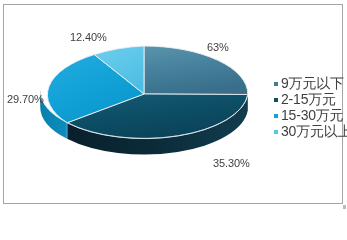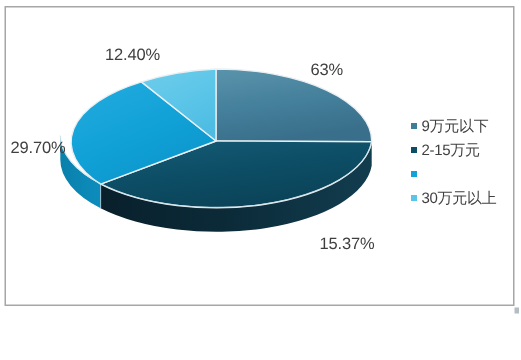--- a/index.html
+++ b/index.html
@@ -62,21 +62,21 @@
     margin-bottom: 1px;
   }
   .legend-marker {
     width: 4px;
     height: 4px;
     margin-right: 3px;
     flex: 0 0 auto;
   }
   .legend-label {
     font-family: "Liberation Sans", sans-serif;
-    font-size: 10px;
+    font-size: 14px;
     color: #3f3f3f;
     white-space: nowrap;
     letter-spacing: -0.2px;
   }
   .corner-mark {
     position: absolute;
     right: 1px;
     bottom: 1px;
     width: 3px;
     height: 4px;
@@ -164,40 +164,41 @@
                  A 104 48 0 0 1 140 41
                  L 140 89 Z" fill="url(#gradD)" stroke="#e9eff2" stroke-width="0.9" stroke-linejoin="round"></path>
       </g>
 
       <path d="M 36.2 85.4 A 104 48 0 0 0 243.8 89.5" fill="none" stroke="#cfe2ea" stroke-width="0.8" opacity="0.85"></path>
       <path d="M 63.1 117.8 L 63.1 133.8" fill="none" stroke="#bfe2f0" stroke-width="0.6" opacity="0.8"></path>
     </svg>
 
     <div class="data-label lbl-23">63%</div>
 
-    <div class="data-label lbl-3530">15.37%</div>
+    <div class="data-label lbl-3530">35.30%</div>
 
     <div class="data-label lbl-2970">29.70%</div>
 
     <div class="data-label lbl-1240">12.40%</div>
 
     <div class="legend">
 
       <div class="legend-item">
         <span class="legend-marker" style="background-color: rgb(63, 126, 153);"></span>
         <span class="legend-label">9万元以下</span>
       </div>
 
       <div class="legend-item">
         <span class="legend-marker" style="background-color: rgb(13, 78, 102);"></span>
         <span class="legend-label">2-15万元</span>
       </div>
 
       <div class="legend-item">
         <span class="legend-marker" style="background-color: rgb(17, 162, 216);"></span>
+        <span class="legend-label">15-30万元</span>
       </div>
 
       <div class="legend-item">
         <span class="legend-marker" style="background-color: rgb(91, 197, 232);"></span>
         <span class="legend-label">30万元以上</span>
       </div>
 
     </div>
   </div>
 

